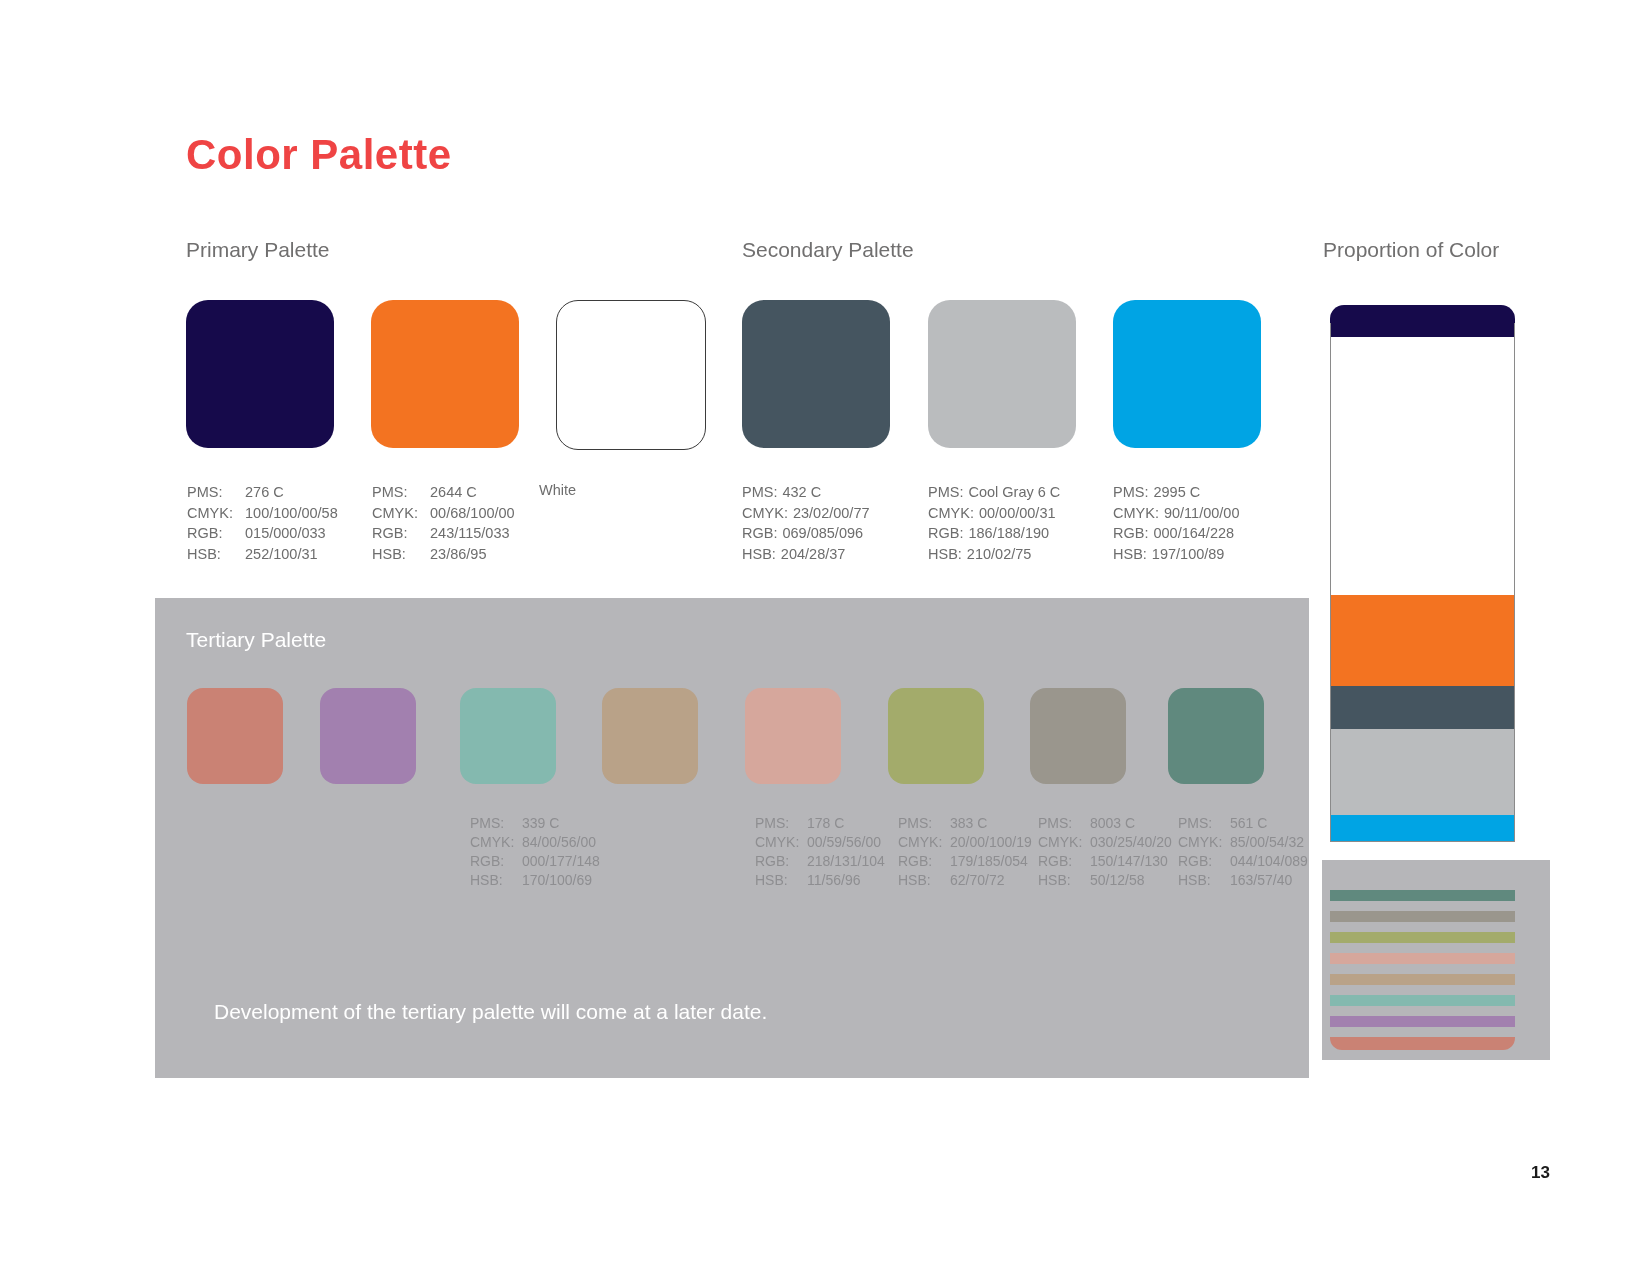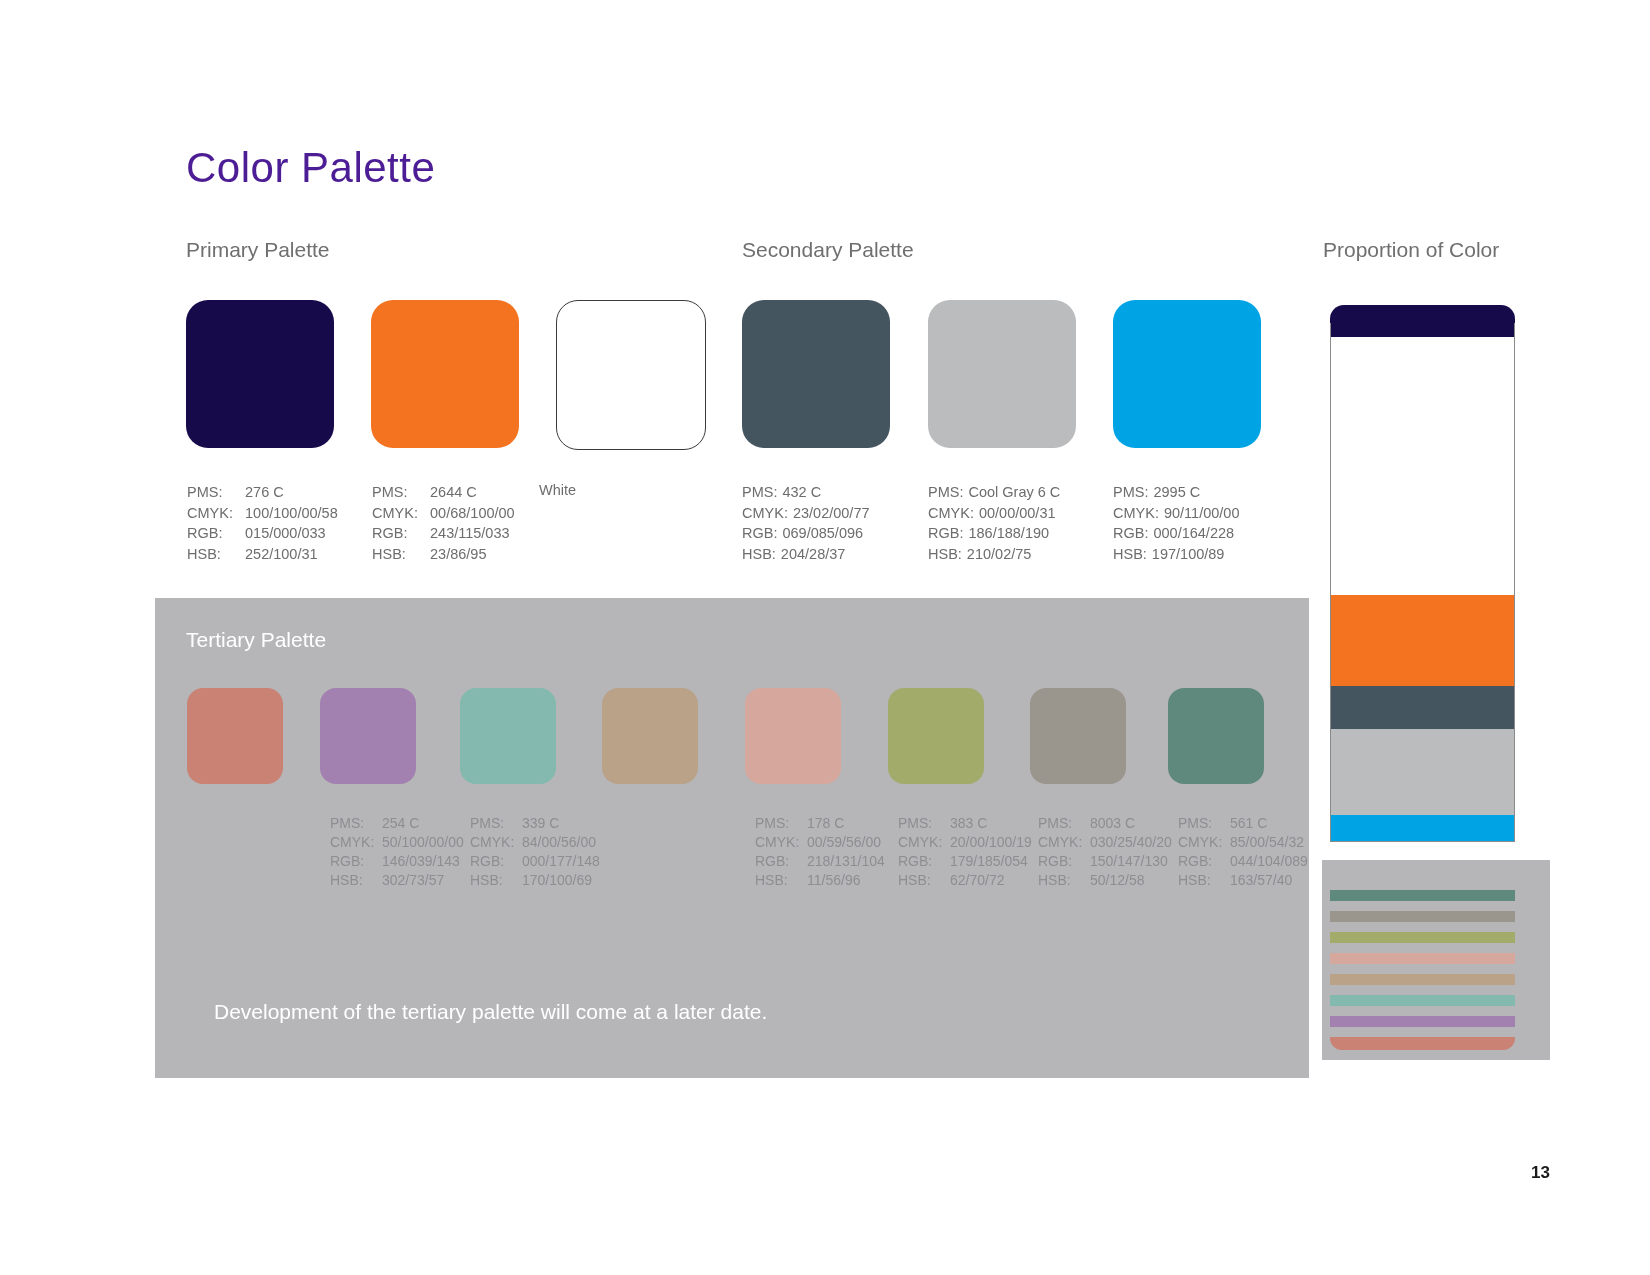--- a/index.html
+++ b/index.html
@@ -18,25 +18,25 @@
   .page {
     position: absolute;
     inset: 0;
     background: #ffffff;
   }
 
   
   .page-title {
     position: absolute;
     left: 186px;
-    top: 144px;
+    top: 131px;
     font-size: 42px;
     letter-spacing: 0.5px;
-    color: #4c1d95;
-    font-weight: 400;
+    color: #ef4444;
+    font-weight: 700;
   }
 
   
   .section-heading {
     position: absolute;
     font-size: 21px;
     color: #706f6f;
     font-weight: 400;
     white-space: nowrap;
     text-align: center;
@@ -300,26 +300,20 @@
   <div class="tertiary-swatch" id="sw-t0" style="left: 187px; top: 688px; background: rgb(202, 130, 116);"></div>
   <div class="tertiary-swatch" id="sw-t1" style="left: 320px; top: 688px; background: rgb(162, 128, 175);"></div>
   <div class="tertiary-swatch" id="sw-t2" style="left: 460px; top: 688px; background: rgb(132, 185, 175);"></div>
   <div class="tertiary-swatch" id="sw-t3" style="left: 602px; top: 688px; background: rgb(185, 162, 136);"></div>
   <div class="tertiary-swatch" id="sw-t4" style="left: 745px; top: 688px; background: rgb(214, 167, 156);"></div>
   <div class="tertiary-swatch" id="sw-t5" style="left: 888px; top: 688px; background: rgb(163, 171, 107);"></div>
   <div class="tertiary-swatch" id="sw-t6" style="left: 1030px; top: 688px; background: rgb(154, 150, 141);"></div>
   <div class="tertiary-swatch" id="sw-t7" style="left: 1168px; top: 688px; background: rgb(96, 137, 126);"></div>
 
 
-  <div class="spec-t" style="left:330px; top:814px;">
-    <div class="row"><span class="k">PMS:</span><span>254 C</span></div>
-    <div class="row"><span class="k">CMYK:</span><span>50/100/00/00</span></div>
-    <div class="row"><span class="k">RGB:</span><span>146/039/143</span></div>
-    <div class="row"><span class="k">HSB:</span><span>302/73/57</span></div>
-  </div>
 
   <div class="spec-t" style="left:470px; top:814px;">
     <div class="row"><span class="k">PMS:</span><span>339 C</span></div>
     <div class="row"><span class="k">CMYK:</span><span>84/00/56/00</span></div>
     <div class="row"><span class="k">RGB:</span><span>000/177/148</span></div>
     <div class="row"><span class="k">HSB:</span><span>170/100/69</span></div>
   </div>
 
 
   <div class="spec-t" style="left:755px; top:814px;">

